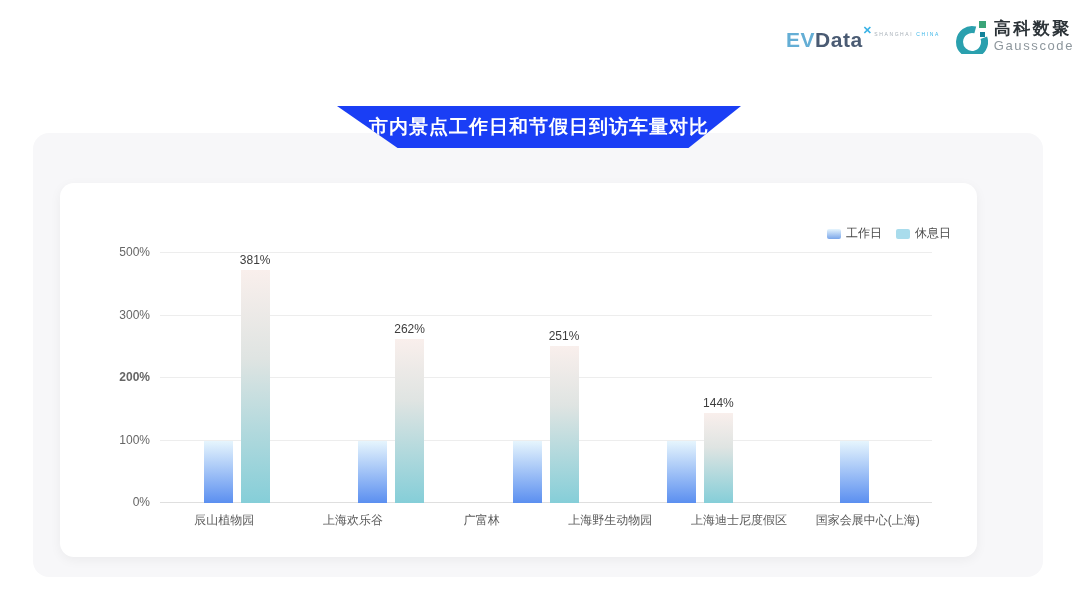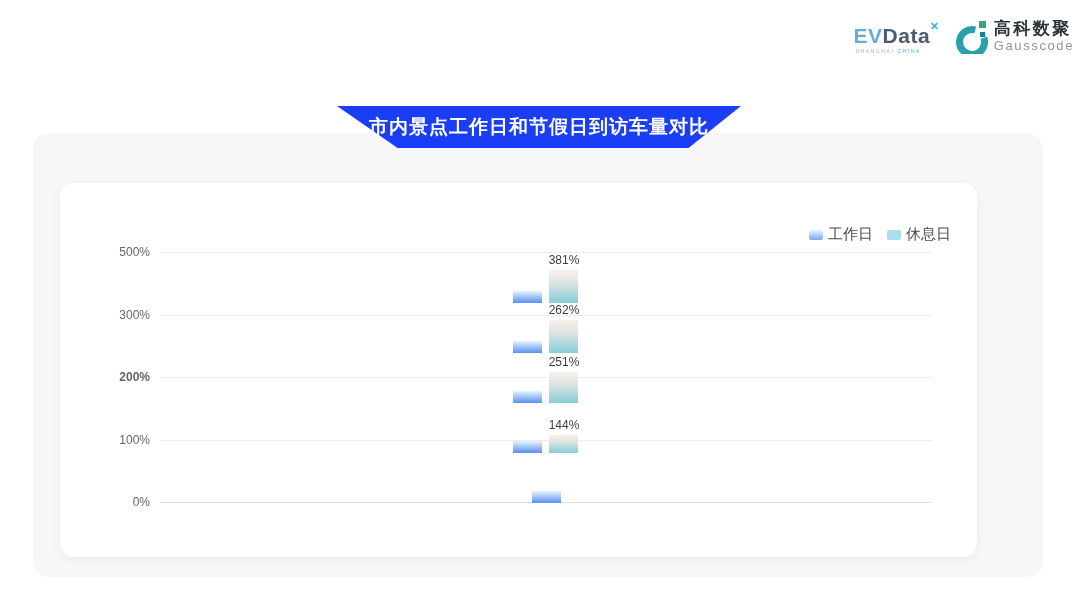--- a/index.html
+++ b/index.html
@@ -1,21 +1,21 @@
 <!DOCTYPE html>
 <html><head>
 <meta charset="utf-8">
 <style>
   * { margin:0; padding:0; box-sizing:border-box; }
   body { background:#fff; font-family:"Liberation Sans", sans-serif; }
   .page { position:relative; width:1080px; height:608px; background:#ffffff; overflow:hidden; }
 
   
   .logos { position:absolute; top:20px; right:6px; display:flex; align-items:center; gap:16px; }
-  .evdata { display:flex; flex-direction:column; line-height:1; }
+  .evdata { display:flex; flex-direction:row; line-height:1; }
   .ev-word { font-size:21px; font-weight:bold; letter-spacing:.5px; }
   .ev-part1 { color:#64aed5; }
   .ev-part2 { color:#4a5b73; }
   .ev-mark { font-size:11px; color:#38b2e6; vertical-align:top; position:relative; top:-4px; font-weight:bold; }
   .ev-tagline { font-size:5px; letter-spacing:1.6px; margin-top:3px; padding-left:2px; }
   .ev-tag-l { color:#a6afb7; }
   .ev-tag-r { color:#3bb6e8; }
   .gausscode { display:flex; align-items:flex-start; gap:6px; }
   .gc-text { display:flex; flex-direction:column; line-height:1; }
   .gc-cn { font-size:17px; font-weight:bold; color:#2c3338; letter-spacing:2.5px; }
@@ -26,30 +26,30 @@
            background:#f7f7f9; border-radius:16px; }
   .banner { position:absolute; left:337px; top:106px; width:404px; height:42px;
             background:#1a3ef5; clip-path:polygon(0 0,100% 0,87% 100%,15% 100%);
             display:flex; align-items:center; justify-content:center;
             color:#ffffff; font-size:19px; font-weight:bold; letter-spacing:1px; }
   .card { position:absolute; left:27px; top:50px; width:917px; height:374px;
           background:#ffffff; border-radius:14px; box-shadow:0 3px 12px rgba(0,0,0,.05); }
 
   
   .legend { position:absolute; top:42px; right:26px; display:flex; gap:14px; }
-  .legend-item { display:flex; align-items:center; gap:5px; font-size:15px; color:#4a4a4a; cursor:pointer; }
+  .legend-item { display:flex; align-items:center; gap:5px; font-size:12px; color:#4a4a4a; cursor:pointer; }
   .swatch { width:14px; height:10px; border-radius:2px; }
 
   .plot { position:absolute; left:100px; right:45px; top:70px; bottom:54px; }
   .gridline { position:absolute; left:0; right:0; height:1px; background:#ededed; }
   .gridline.zero { background:#dfdfdf; }
   .ytick { position:absolute; right:calc(100% + 10px); width:60px; text-align:right;
            font-size:12px; color:#666; transform:translateY(6px); }
 
-  .groups { position:absolute; left:0; right:0; top:0; bottom:0; display:flex;flex-direction:column; }
+  .groups { position:absolute; left:0; right:0; top:0; bottom:0; display:flex; }
   .group { flex:1; display:flex; align-items:flex-end; justify-content:center; gap:7px; height:100%; }
   .bar-col { display:flex; flex-direction:column; align-items:center; justify-content:flex-end; height:100%; }
   .bar { width:29px; }
   .val-label { font-size:12px; color:#3d3d3d; margin-bottom:3px; white-space:nowrap; }
 
   .cats { position:absolute; top:100%; left:0; right:0; display:flex; margin-top:9px; }
   .cat { flex:1; text-align:center; font-size:12px; color:#5a5a5a; white-space:nowrap; }
 </style>
 </head>
 <body>
@@ -136,20 +136,28 @@
                 <div class="val-label">144%</div>
                 <div class="bar" style="height: 36%; background: linear-gradient(rgb(249, 239, 236) 0%, rgb(223, 228, 226) 38%, rgb(133, 206, 216) 100%);"></div>
               </div>
             </div>
             <div class="group">
               <div class="bar-col">
                 <div class="bar" style="height: 25%; background: linear-gradient(rgb(230, 245, 253) 0%, rgb(91, 143, 240) 100%);"></div>
               </div>
             </div>
           </div>
+          <div class="cats">
+            <div class="cat">辰山植物园</div>
+            <div class="cat">上海欢乐谷</div>
+            <div class="cat">广富林</div>
+            <div class="cat">上海野生动物园</div>
+            <div class="cat">上海迪士尼度假区</div>
+            <div class="cat">国家会展中心(上海)</div>
+          </div>
         </div>
     </div>
   </div>
 
   <div class="banner">
     <span>市内景点工作日和节假日到访车量对比</span>
   </div>
 
 </div>
 

